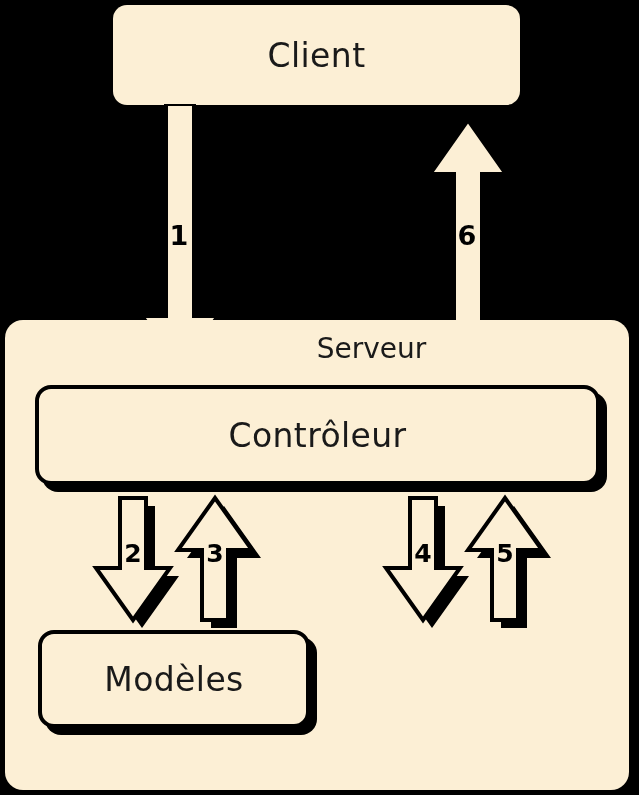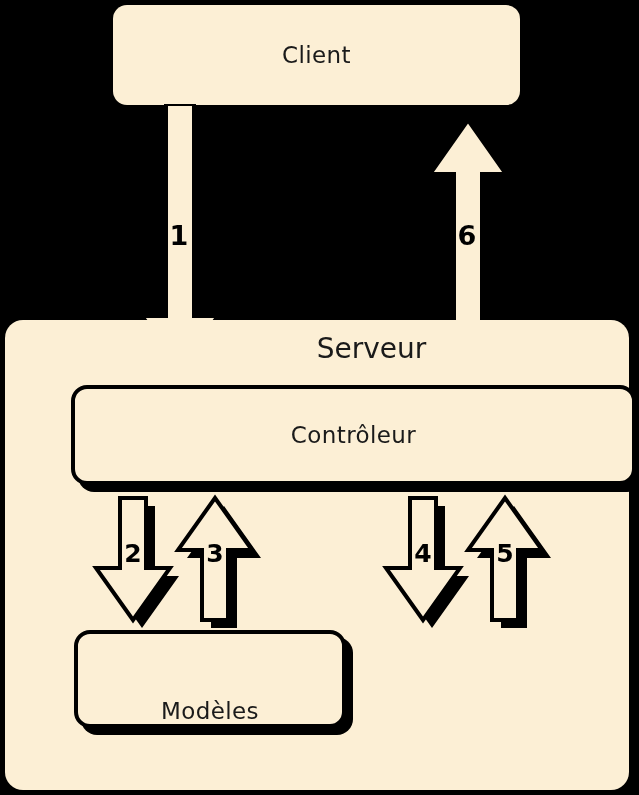--- a/index.html
+++ b/index.html
@@ -20,21 +20,21 @@
   .box {
     position: absolute;
     box-sizing: border-box;
     background: #FCEFD5;
     display: flex;
     align-items: center;
     justify-content: center;
     color: #000000;
   }
   .box .box-label {
-    font-size: 23px;
+    font-size: 33px;
     letter-spacing: 0.4px;
     color: #1a1a1a;
     font-weight: 400;
   }
 
   
   #client-box {
     left: 113px;
     top: 5px;
     width: 407px;
@@ -63,34 +63,32 @@
     margin-left: 52px;
     font-size: 28px;
     color: #1a1a1a;
   }
 
   
   .outlined {
     border: 4px solid #000000;
     border-radius: 16px;
     box-shadow: 7px 7px 0 #000000;
-    margin-left: 36px;
   }
   #controleur-box {
     left: 35px;
     top: 385px;
     width: 565px;
     height: 100px;
   }
   #modeles-box {
     left: 38px;
     top: 630px;
     width: 272px;
     height: 98px;
-    align-items: flex-end;
   }
   #vues-box {
     left: 330px;
     top: 630px;
     width: 270px;
     height: 98px;
   }
 
   
   .arrow {

